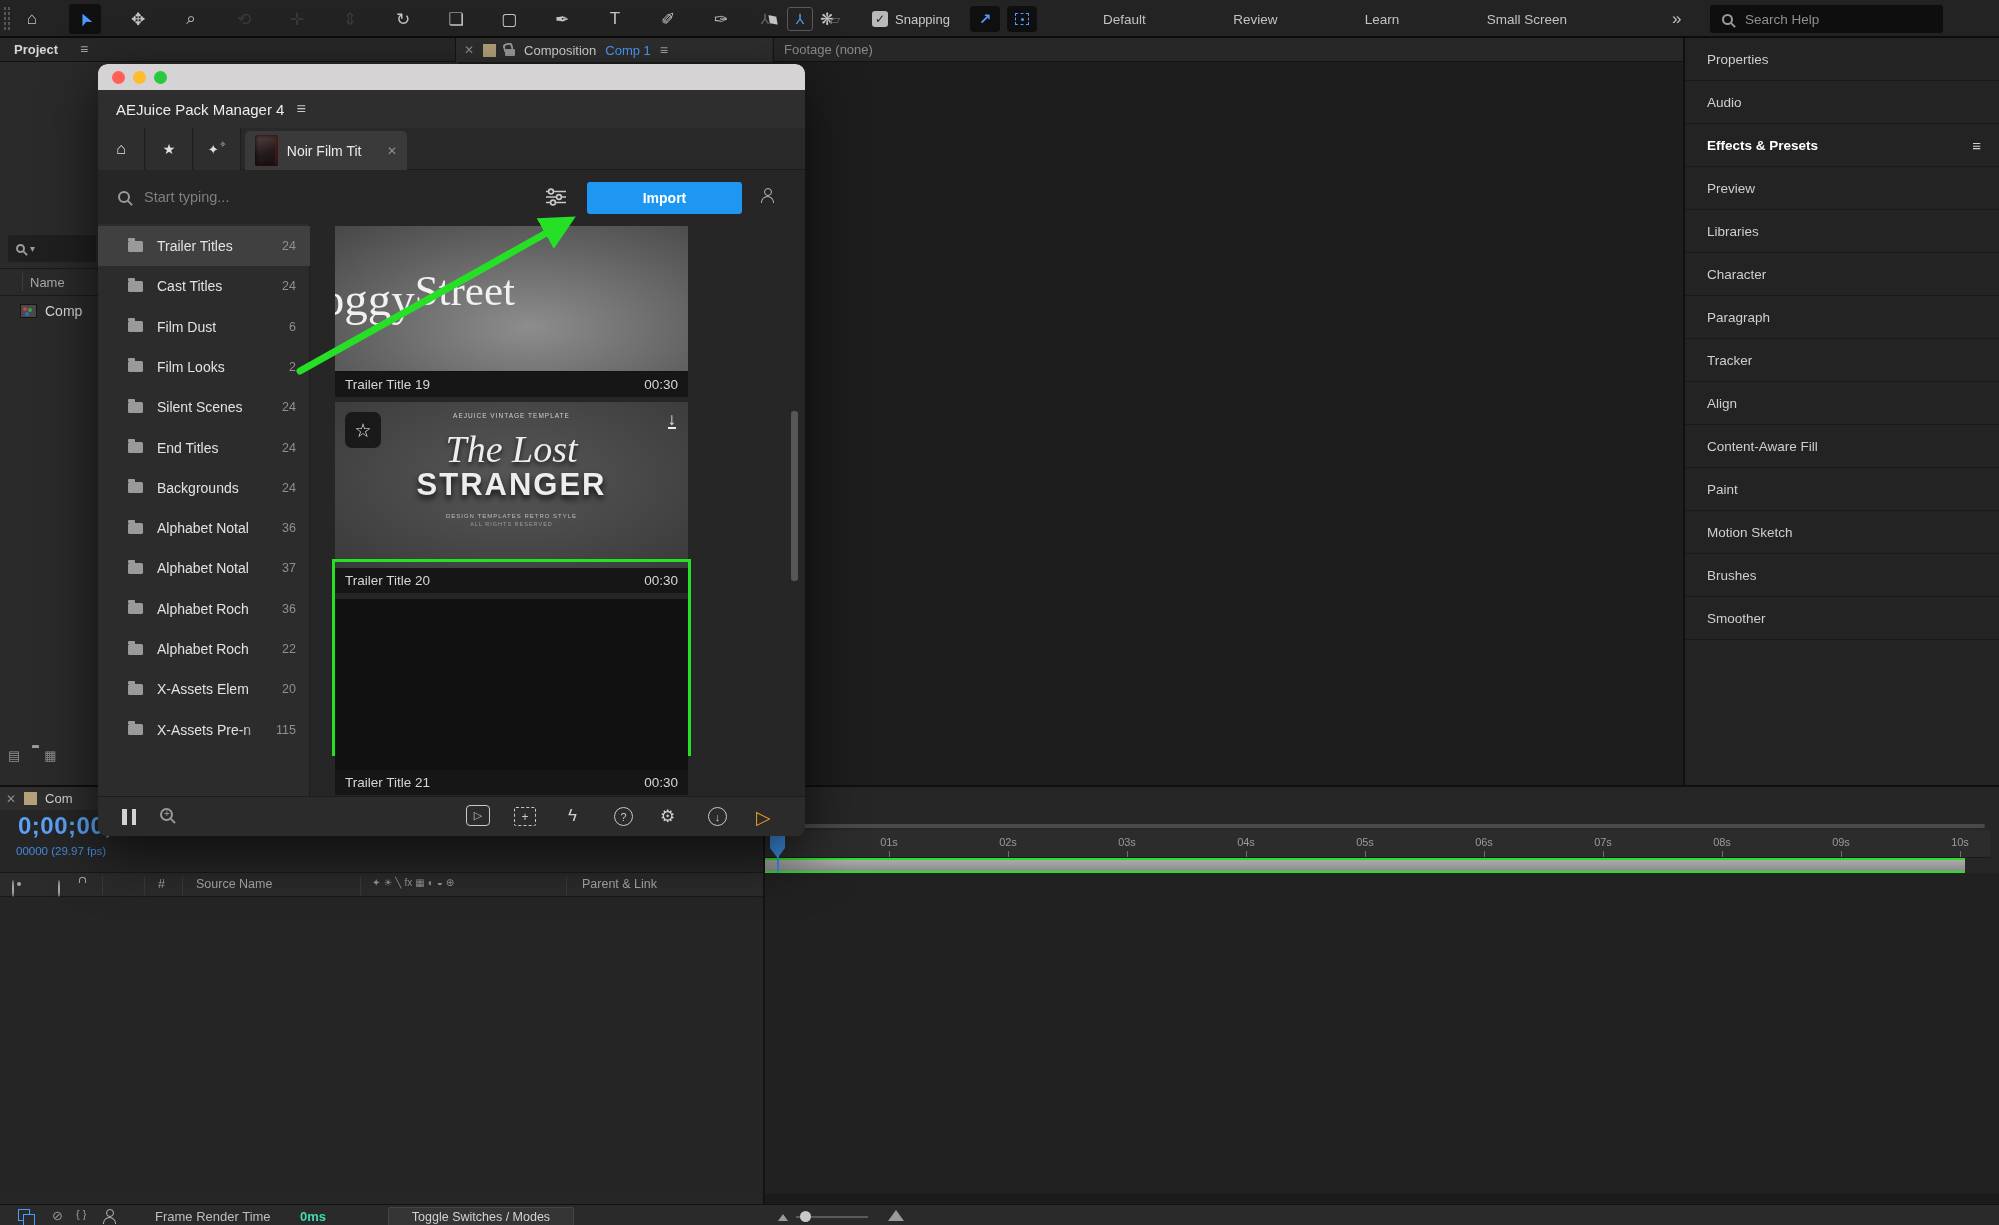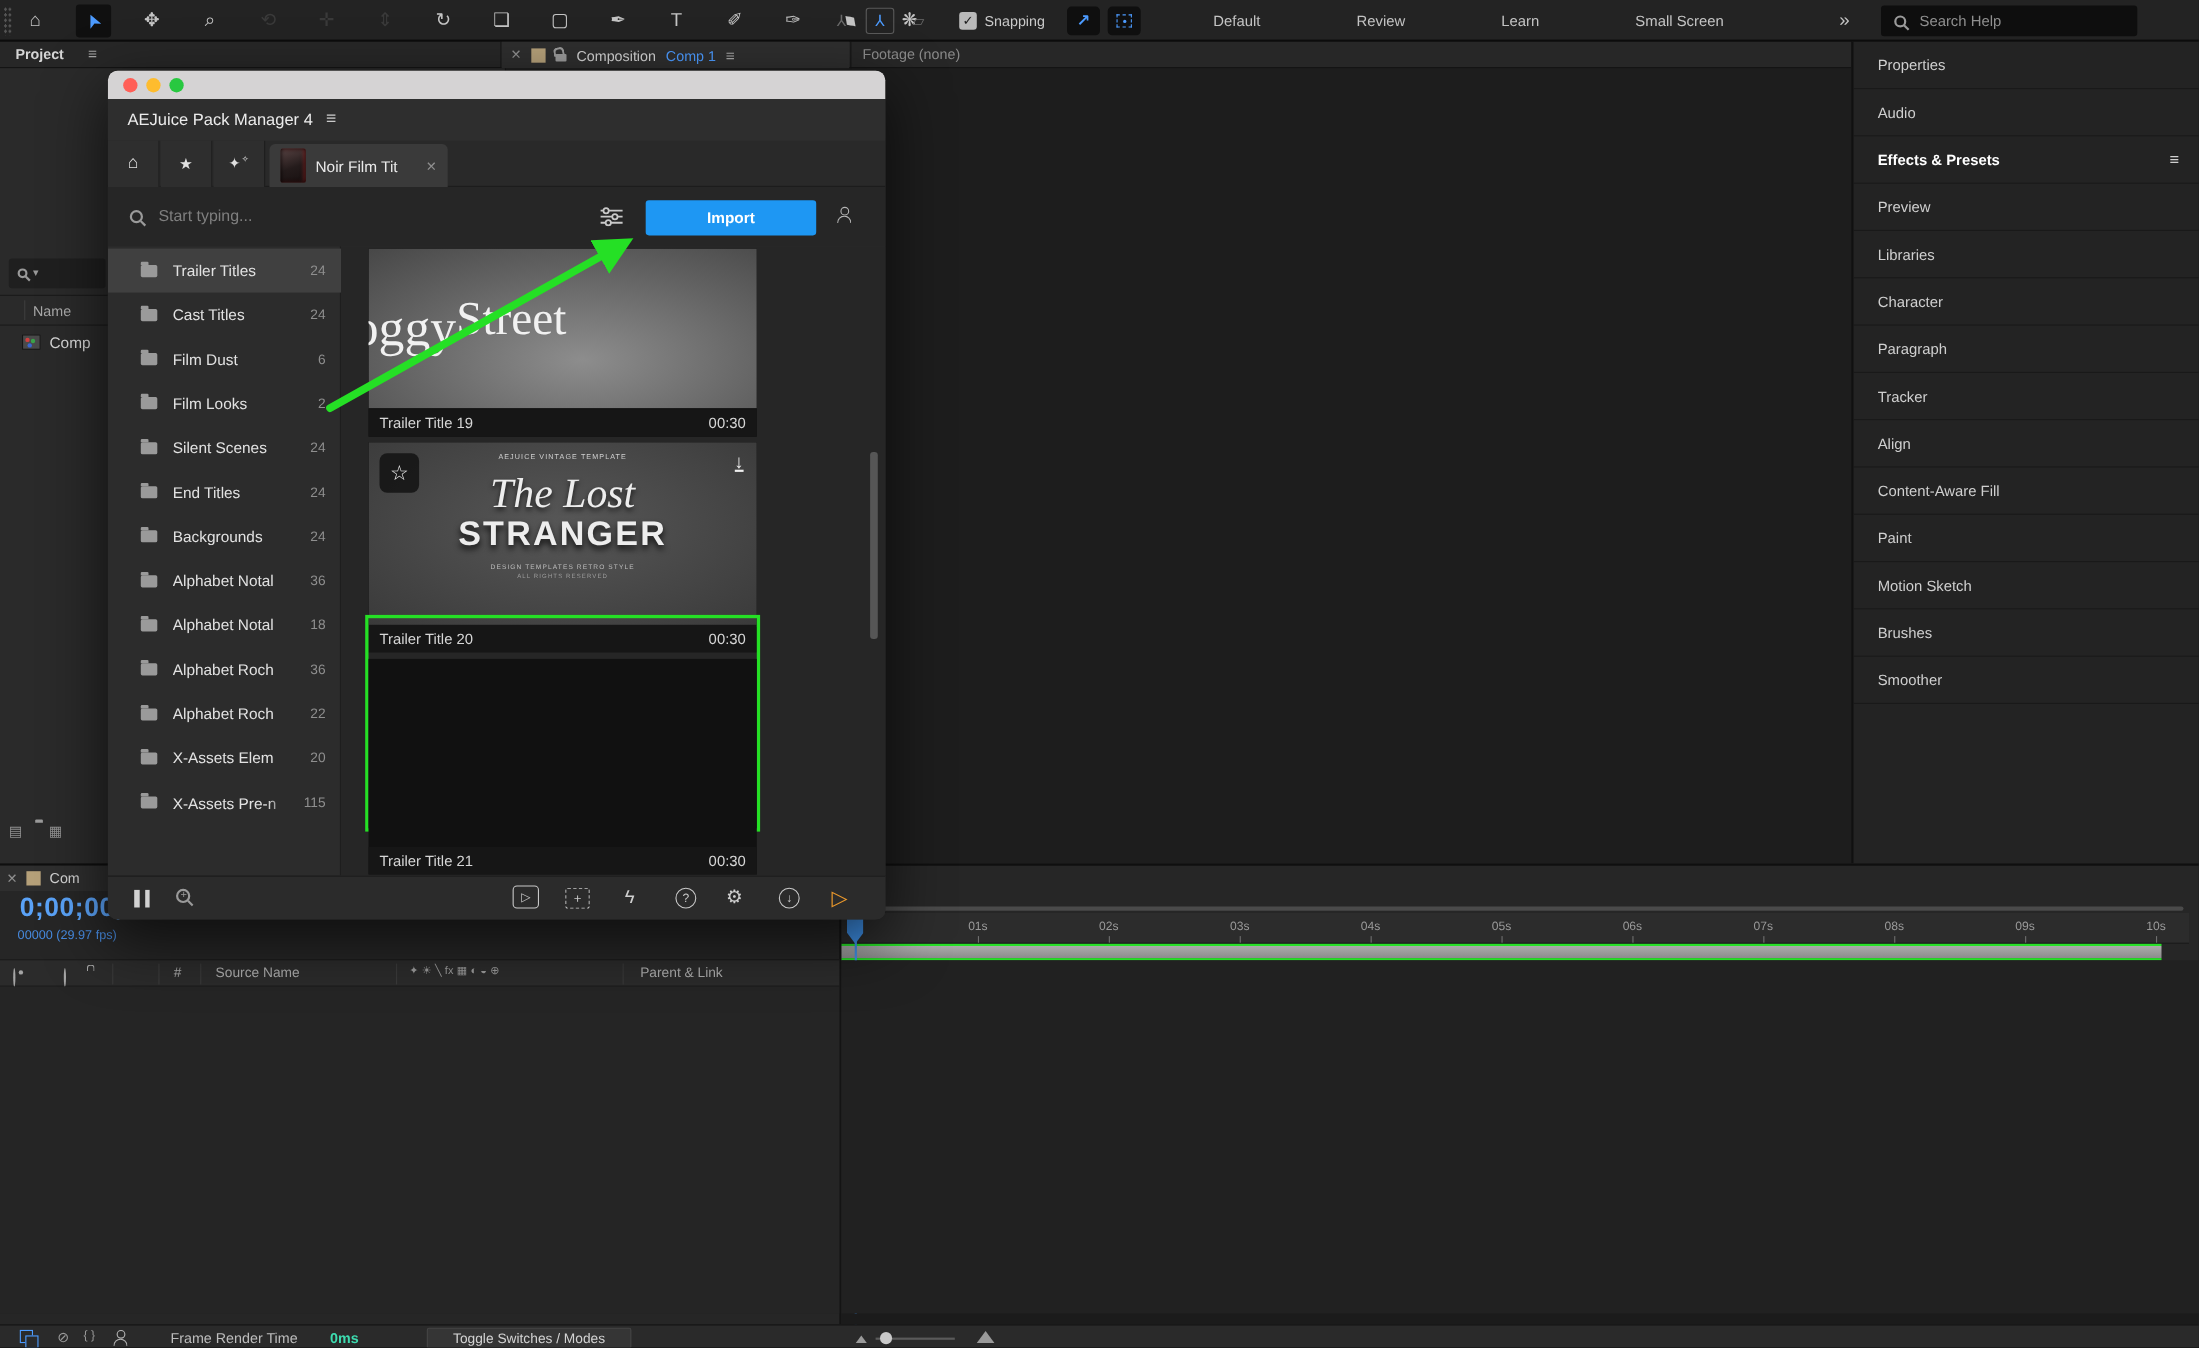--- a/index.html
+++ b/index.html
@@ -541,21 +541,21 @@
      <span class="cat-count" data-name="category-count">24</span>
    </div>
           <div class="cat " style="top:284.09999999999997px" data-name="category-alphabet-notal">
      <span class="folder" data-name="folder-icon"></span>
      <span class="cat-label" data-name="category-label">Alphabet Notal</span>
      <span class="cat-count" data-name="category-count">36</span>
    </div>
           <div class="cat " style="top:324.4px" data-name="category-alphabet-notal">
      <span class="folder" data-name="folder-icon"></span>
      <span class="cat-label" data-name="category-label">Alphabet Notal</span>
-     <span class="cat-count" data-name="category-count">18</span>
+     <span class="cat-count" data-name="category-count">37</span>
    </div>
           <div class="cat " style="top:364.7px" data-name="category-alphabet-roch">
      <span class="folder" data-name="folder-icon"></span>
      <span class="cat-label" data-name="category-label">Alphabet Roch</span>
      <span class="cat-count" data-name="category-count">36</span>
    </div>
           <div class="cat " style="top:405px" data-name="category-alphabet-roch">
      <span class="folder" data-name="folder-icon"></span>
      <span class="cat-label" data-name="category-label">Alphabet Roch</span>
      <span class="cat-count" data-name="category-count">22</span>

